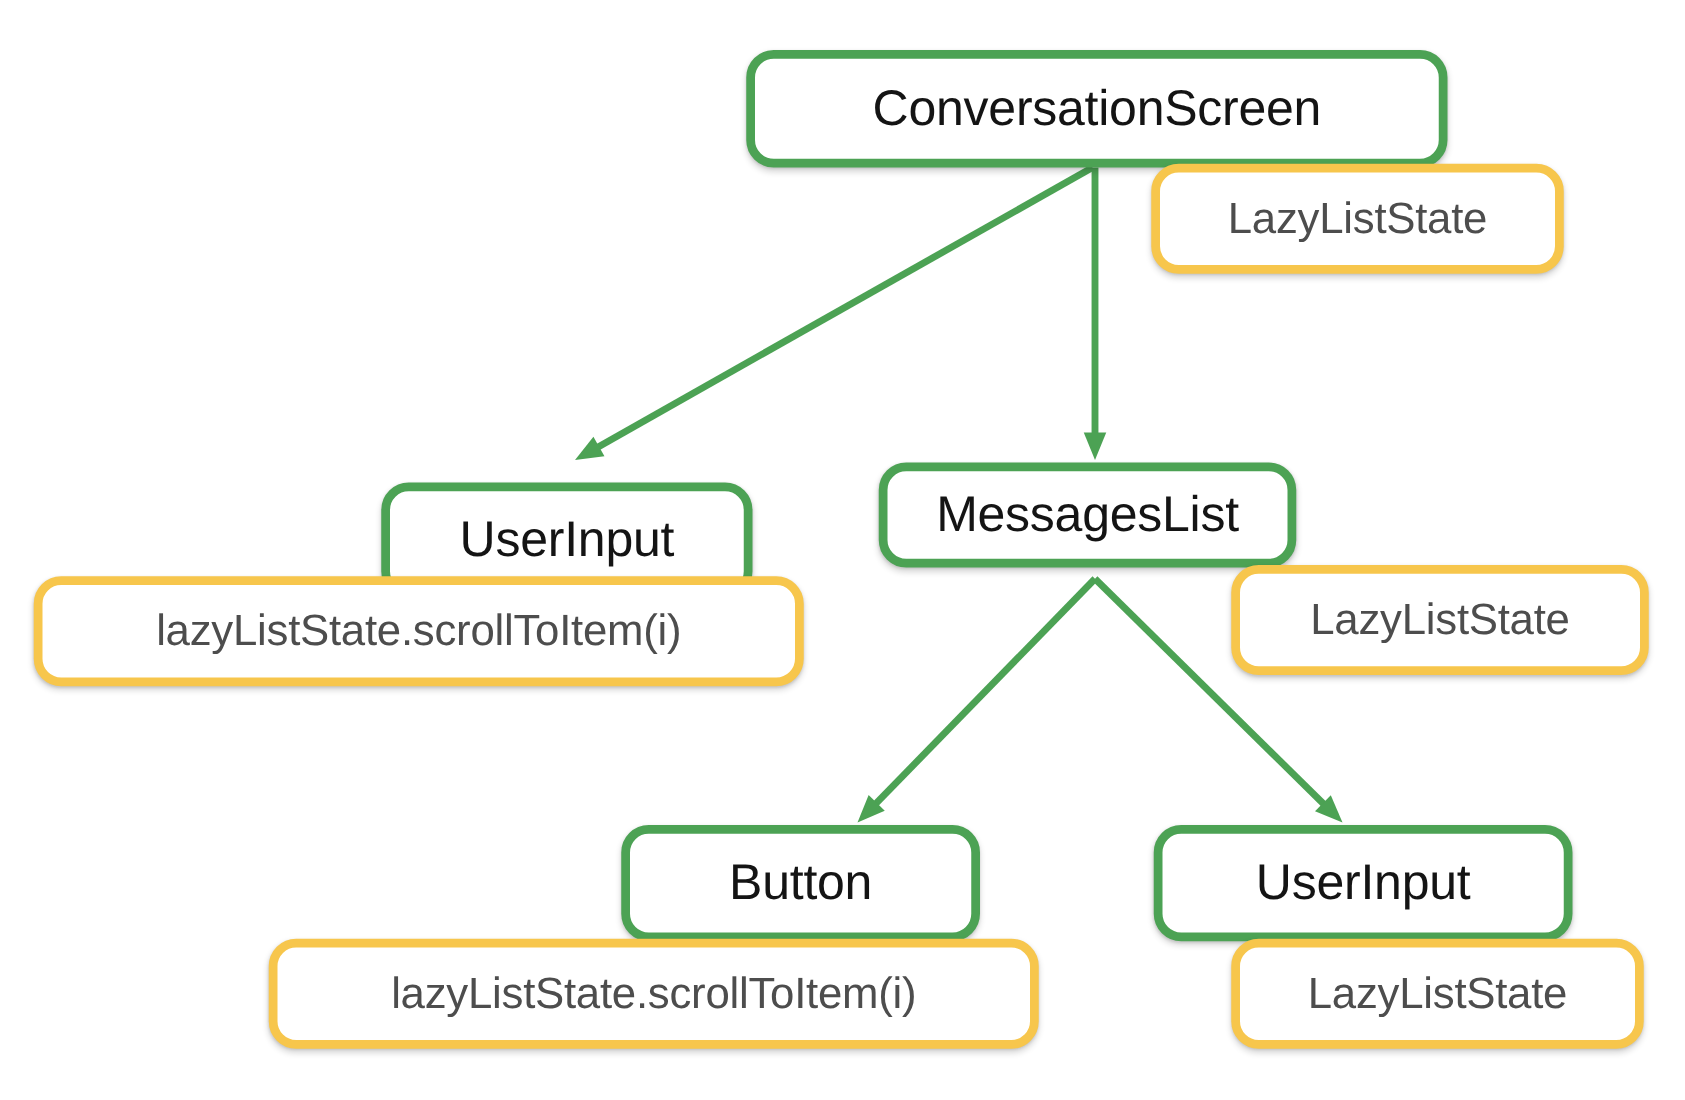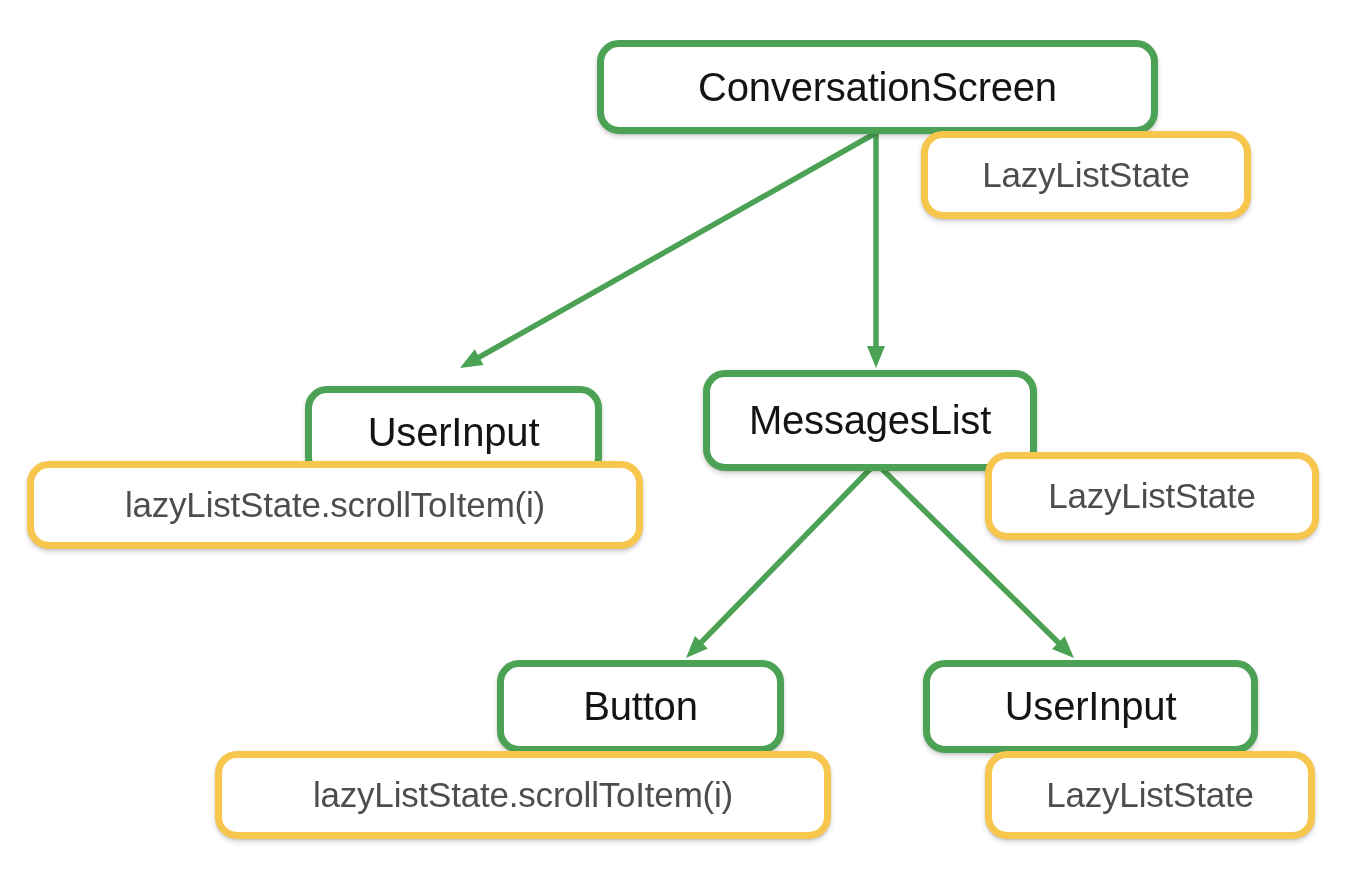--- a/index.html
+++ b/index.html
@@ -78,21 +78,21 @@
       </div>
       <div class="node state" style="left: 921px; top: 131px; width: 330px; height: 88px; border-color: rgb(247, 198, 76);">
         <span>LazyListState</span>
       </div>
       <div class="node composable" style="left: 305px; top: 370px; width: 297px; height: 93px; border-color: rgb(76, 162, 84); margin-top: 16px;">
         <span>UserInput</span>
       </div>
       <div class="node state" style="left: 27px; top: 461px; width: 616px; height: 88px; border-color: rgb(247, 198, 76);">
         <span>lazyListState.scrollToItem(i)</span>
       </div>
-      <div class="node composable" style="left: 703px; top: 370px; width: 334px; height: 101px; border-color: rgb(76, 162, 84);">
+      <div class="node composable" style="left: 703px; top: 370px; width: 334px; height: 84px; border-color: rgb(76, 162, 84);">
         <span>MessagesList</span>
       </div>
       <div class="node state" style="left: 985px; top: 452px; width: 334px; height: 88px; border-color: rgb(247, 198, 76);">
         <span>LazyListState</span>
       </div>
       <div class="node composable" style="left: 497px; top: 660px; width: 287px; height: 93px; border-color: rgb(76, 162, 84);">
         <span>Button</span>
       </div>
       <div class="node state" style="left: 215px; top: 751px; width: 616px; height: 88px; border-color: rgb(247, 198, 76);">
         <span>lazyListState.scrollToItem(i)</span>

